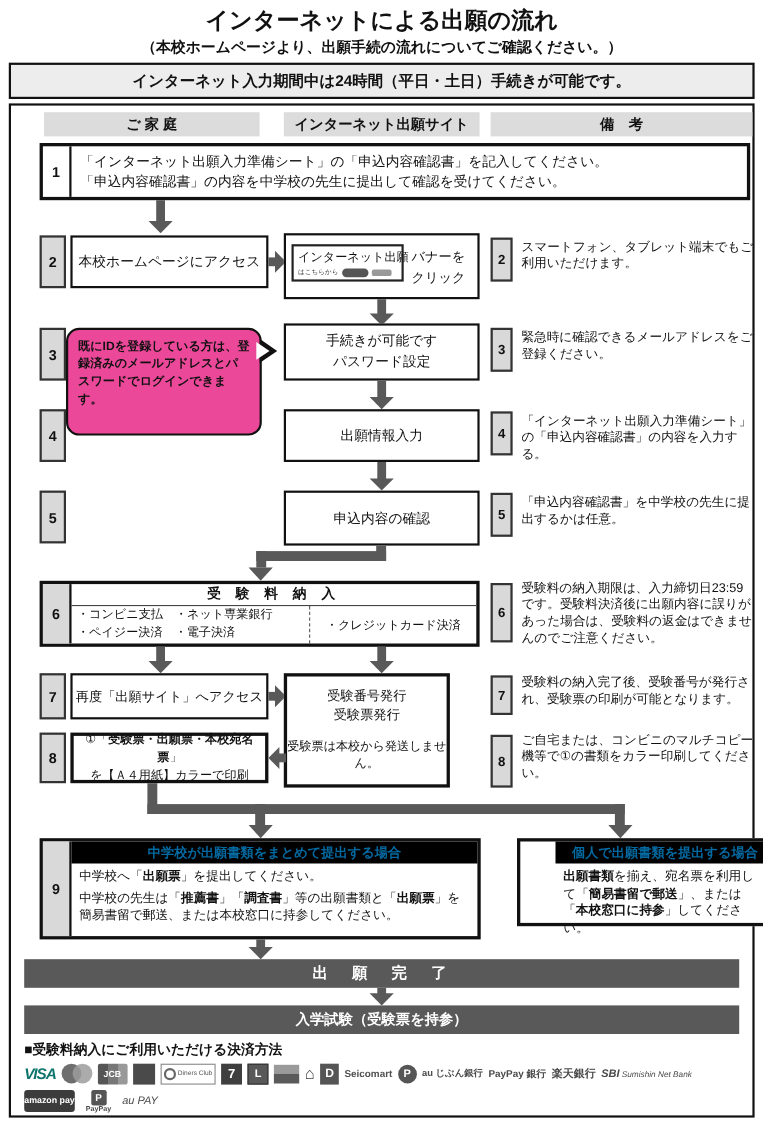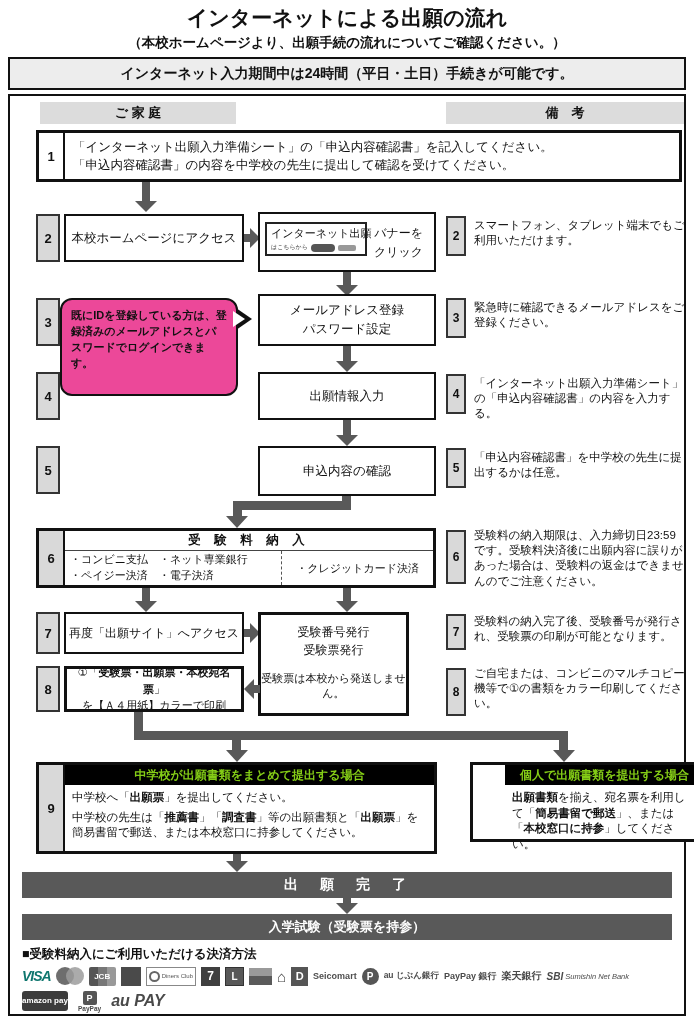--- a/index.html
+++ b/index.html
@@ -31,21 +31,21 @@
   .harrow-l::after{content:"";position:absolute;left:0;top:0;width:0;height:0;
       border-top:10px solid transparent;border-bottom:10px solid transparent;border-right:10px solid var(--arrow);}
   .vstem{position:absolute;width:9px;background:var(--arrow);}
   .hstem{position:absolute;height:9px;background:var(--arrow);}
   .vhead{position:absolute;width:0;height:0;border-left:11px solid transparent;
       border-right:11px solid transparent;border-top:12px solid var(--arrow);}
   .remark{font-size:11.5px;line-height:1.32;}
   .rnum{width:20px;background:var(--number-bg);border:2px solid #333;font-weight:bold;font-size:12px;
       display:flex;align-items:center;justify-content:center;}
   .bar{background:var(--bar-bg);color:#fff;font-weight:bold;font-size:14px;}
-  .bhdr{background:var(--black-header);color:#84cc16;font-size:12px;text-align:center;line-height:20px;height:20px;font-weight:bold;}
+  .bhdr{background:var(--black-header);color:#0369a1;font-size:12px;text-align:center;line-height:20px;height:20px;font-weight:bold;}
   .body9{font-size:11.5px;line-height:1.35;padding:5px 7px;}
   .bubble{border:2.5px solid #111;border-radius:12px;background:#ec4899;font-size:11px;line-height:1.45;
       padding:8px 9px;font-weight:bold;}
   .ptr-o{position:absolute;width:0;height:0;border-top:11px solid transparent;border-bottom:11px solid transparent;border-left:16px solid #111;}
   .ptr-i{position:absolute;width:0;height:0;border-top:8px solid transparent;border-bottom:8px solid transparent;border-left:12px solid #fff;}
   
   .minibanner{border:2px solid #222;padding:2px 4px;width:102px;}
   .mb1{display:flex;align-items:center;gap:18px;font-size:11px;font-weight:normal;white-space:nowrap;}
   .mb2{display:flex;align-items:center;gap:3px;font-size:6px;color:#333;margin-top:2px;}
   .pill{display:inline-block;width:24px;height:8px;background:#555;border-radius:4px;}
@@ -75,38 +75,39 @@
       display:inline-flex;align-items:center;justify-content:center;}
   .lg-aujibun{font-size:8.5px;font-weight:bold;}
   .lg-ppb{font-size:9px;font-weight:bold;}
   .lg-rak{font-size:10px;font-weight:900;}
   .lg-sbi .s1{font-size:10px;font-weight:900;font-style:italic;margin-right:2px;}
   .lg-sbi .s2{font-size:7.5px;font-style:italic;}
   .lg-azp{width:46px;height:20px;background:#3c3c3c;color:#fff;border-radius:3px;font-size:8px;font-weight:bold;line-height:1.1;text-align:center;}
   .lg-pp{flex-direction:column;gap:0;}
   .lg-pp .pc{width:14px;height:14px;background:#555;color:#fff;font-size:9px;font-weight:bold;display:inline-flex;align-items:center;justify-content:center;border-radius:2px;}
   .lg-pp .pl{font-size:6.5px;font-weight:bold;}
-  .lg-aupay{font-size:16px;font-weight:700;font-style:italic;}
+  .lg-aupay{font-size:10px;font-weight:400;font-style:italic;}
   .fee-title{height:20px;border-bottom:1px solid #444;font-weight:bold;font-size:12.5px;letter-spacing:5px;
       display:flex;align-items:center;justify-content:center;}
   .seg b,.body9 b{font-weight:bold;}
 </style>
 </head>
 <body>
 
 <div id="page">
 
   <div class="abs ctr" style="left:0;top:4px;width:694px;height:28px;font-size:21px;font-weight:bold;">インターネットによる出願の流れ</div>
   <div class="abs ctr" style="left:0;top:33px;width:694px;height:20px;font-size:13.5px;font-weight:bold;">（本校ホームページより、出願手続の流れについてご確認ください。）</div>
 
   <div class="abs ctr" style="left:8px;top:57px;width:678px;height:33px;border:2.5px solid #111;background:var(--notice-bg);font-size:14px;font-weight:bold;">インターネット入力期間中は24時間（平日・土日）手続きが可能です。</div>
 
   <div class="abs" style="left:8px;top:94px;width:678px;height:922px;border:2.5px solid #111;"></div>
 
   <div class="abs ctr hdr" style="left:40px;top:102px;width:196px;height:22px;">ご 家 庭</div>
+  <div class="abs ctr hdr" style="left:258px;top:102px;width:178px;height:22px;">インターネット出願サイト</div>
   <div class="abs ctr hdr" style="left:446px;top:102px;width:238px;height:22px;">備　考</div>
 
   <div class="abs bx3" style="left:36px;top:130px;width:646px;height:52px;">
     <div class="numcell">1</div>
     <div style="position:absolute;left:34px;top:0;right:4px;bottom:0;display:flex;flex-direction:column;justify-content:center;font-size:12.5px;line-height:1.45;">
       <div>「インターネット出願入力準備シート」の「申込内容確認書」を記入してください。</div>
       <div>「申込内容確認書」の内容を中学校の先生に提出して確認を受けてください。</div>
     </div>
   </div>
 
@@ -138,21 +139,21 @@
   <div class="abs remark" style="left:474px;top:218px;width:212px;">スマートフォン、タブレット端末でもご利用いただけます。</div>
 
   <div class="varrow" style="left:336px;top:272px;height:24px;"></div>
 
   <div class="abs num" style="left:36px;top:298px;width:24px;height:48px;">3</div>
   <div class="abs bubble" style="left:60px;top:298px;width:178px;height:98px;">既にIDを登録している方は、登録済みのメールアドレスとパスワードでログインできます。</div>
   <div class="ptr-o" style="left:236px;top:308px;"></div>
   <div class="ptr-i" style="left:233px;top:311px;"></div>
   <div class="abs bx" style="left:258px;top:294px;width:178px;height:52px;">
     <div class="ctr" style="height:100%;flex-direction:column;font-size:12.5px;line-height:1.5;">
-      <div>メールアドレス登録</div>
+      <div>手続きが可能です</div>
       <div>パスワード設定</div>
     </div>
   </div>
   <div class="abs rnum" style="left:446px;top:298px;height:40px;">3</div>
   <div class="abs remark" style="left:474px;top:300px;width:212px;">緊急時に確認できるメールアドレスをご登録ください。</div>
 
   <div class="varrow" style="left:336px;top:346px;height:26px;"></div>
 
   <div class="abs num" style="left:36px;top:372px;width:24px;height:48px;">4</div>
   <div class="abs bx ctr" style="left:258px;top:372px;width:178px;height:48px;font-size:12.5px;">出願情報入力</div>

